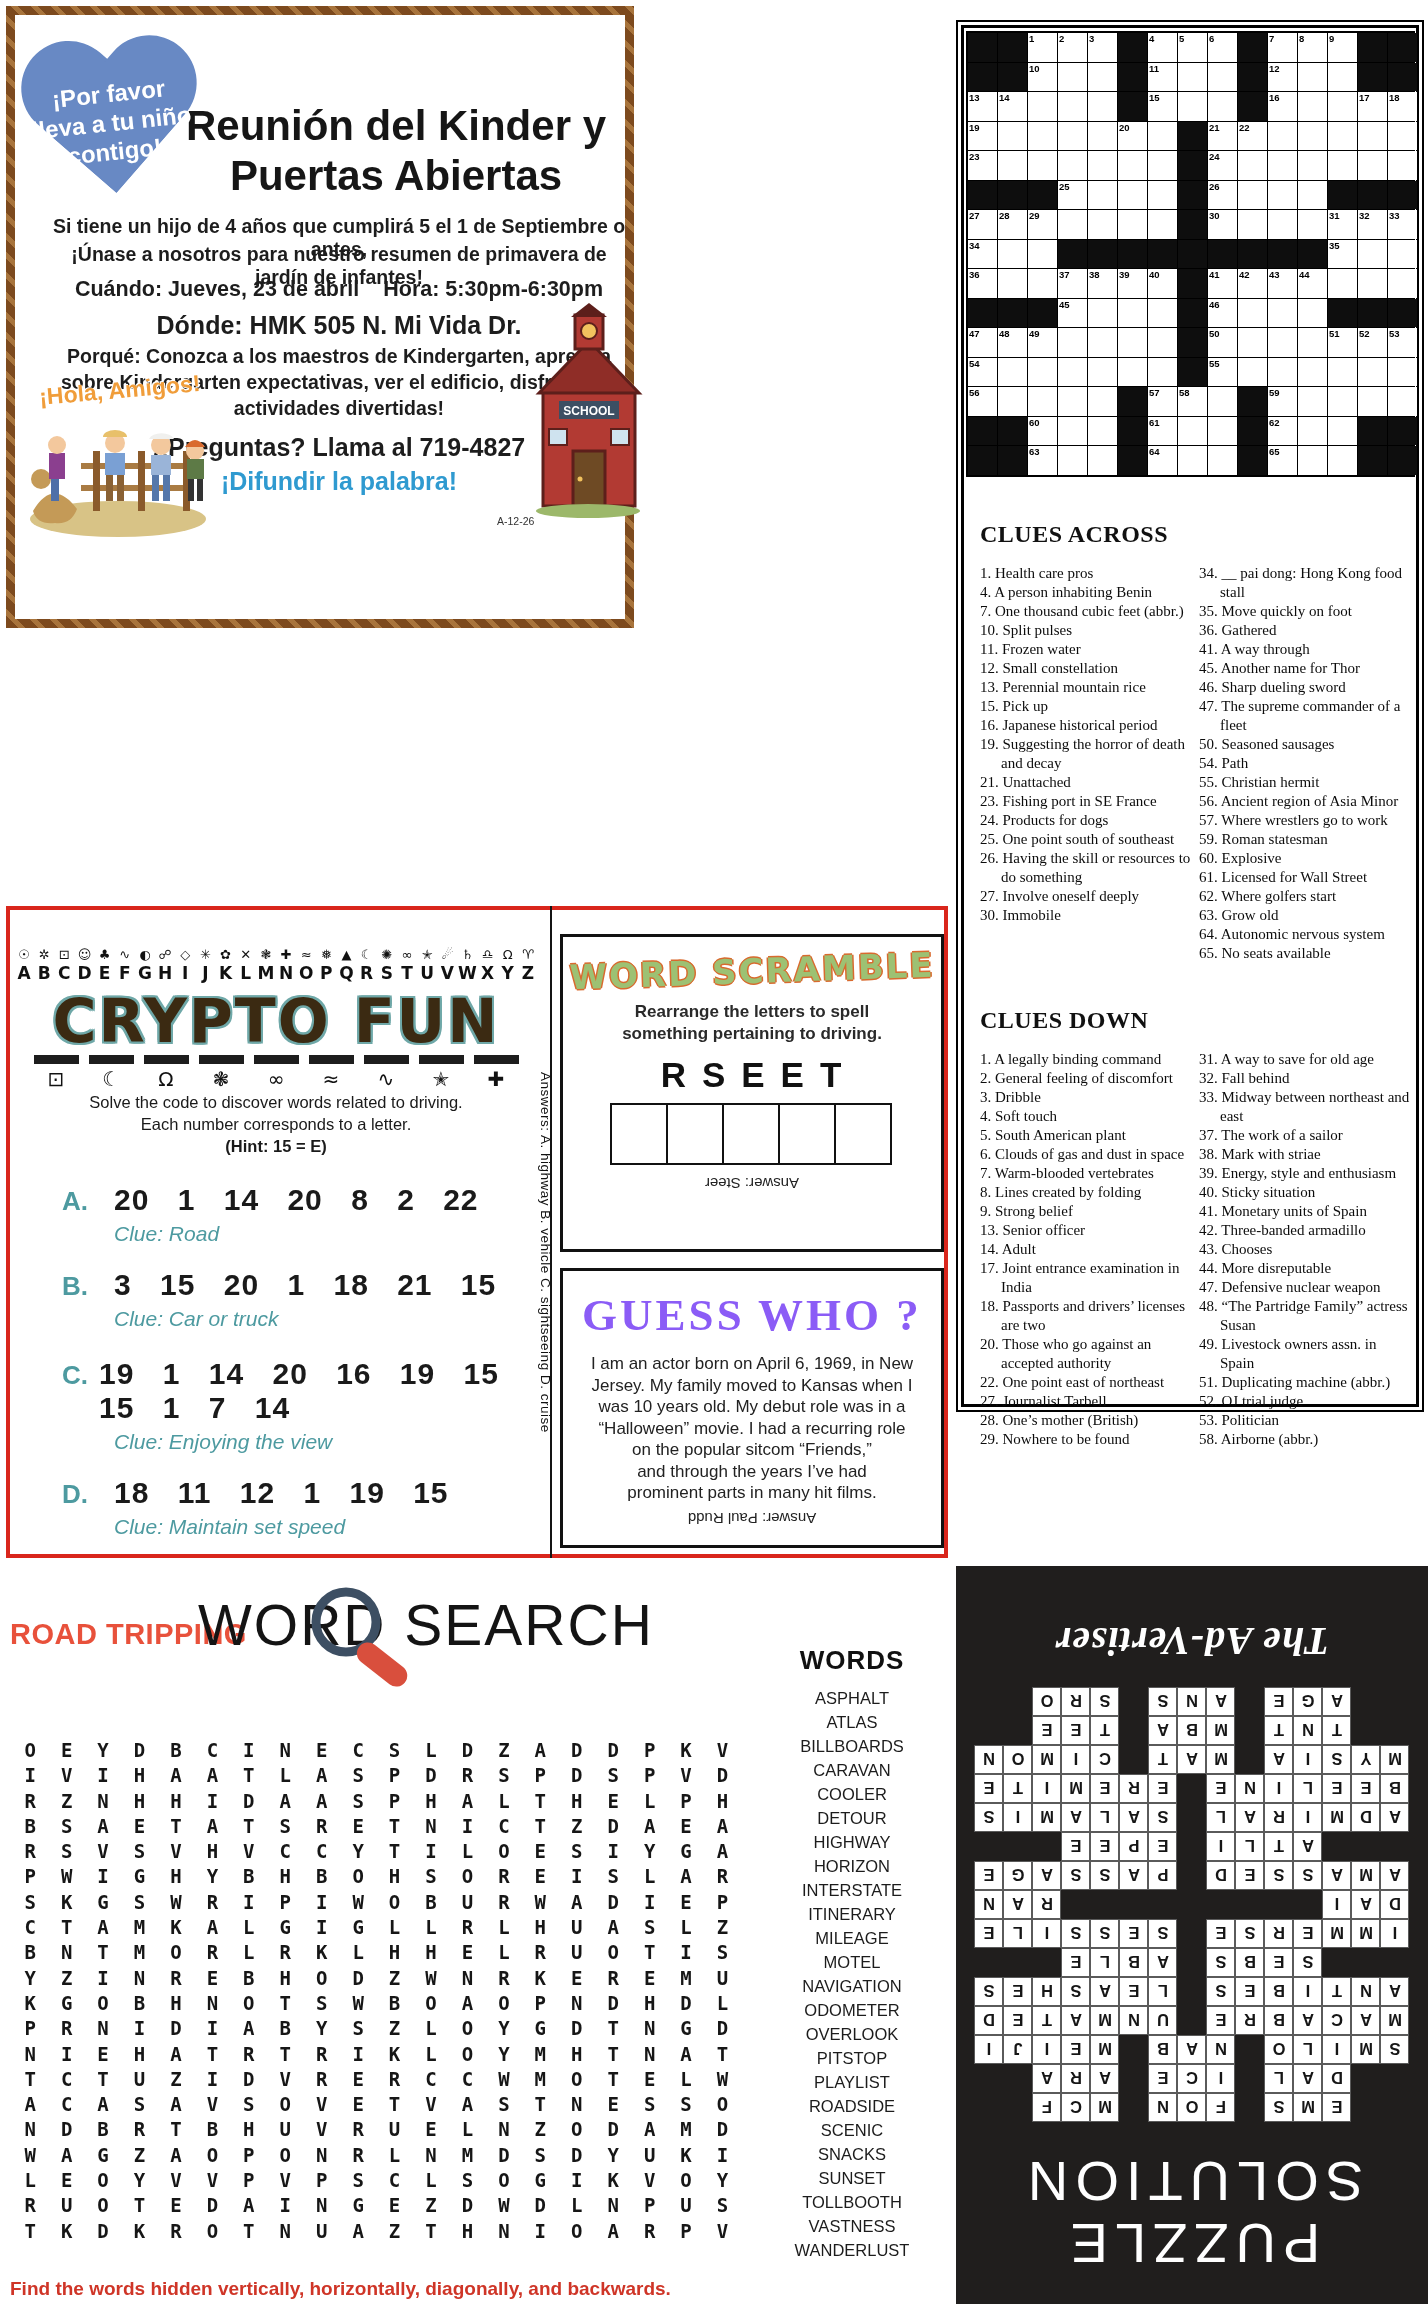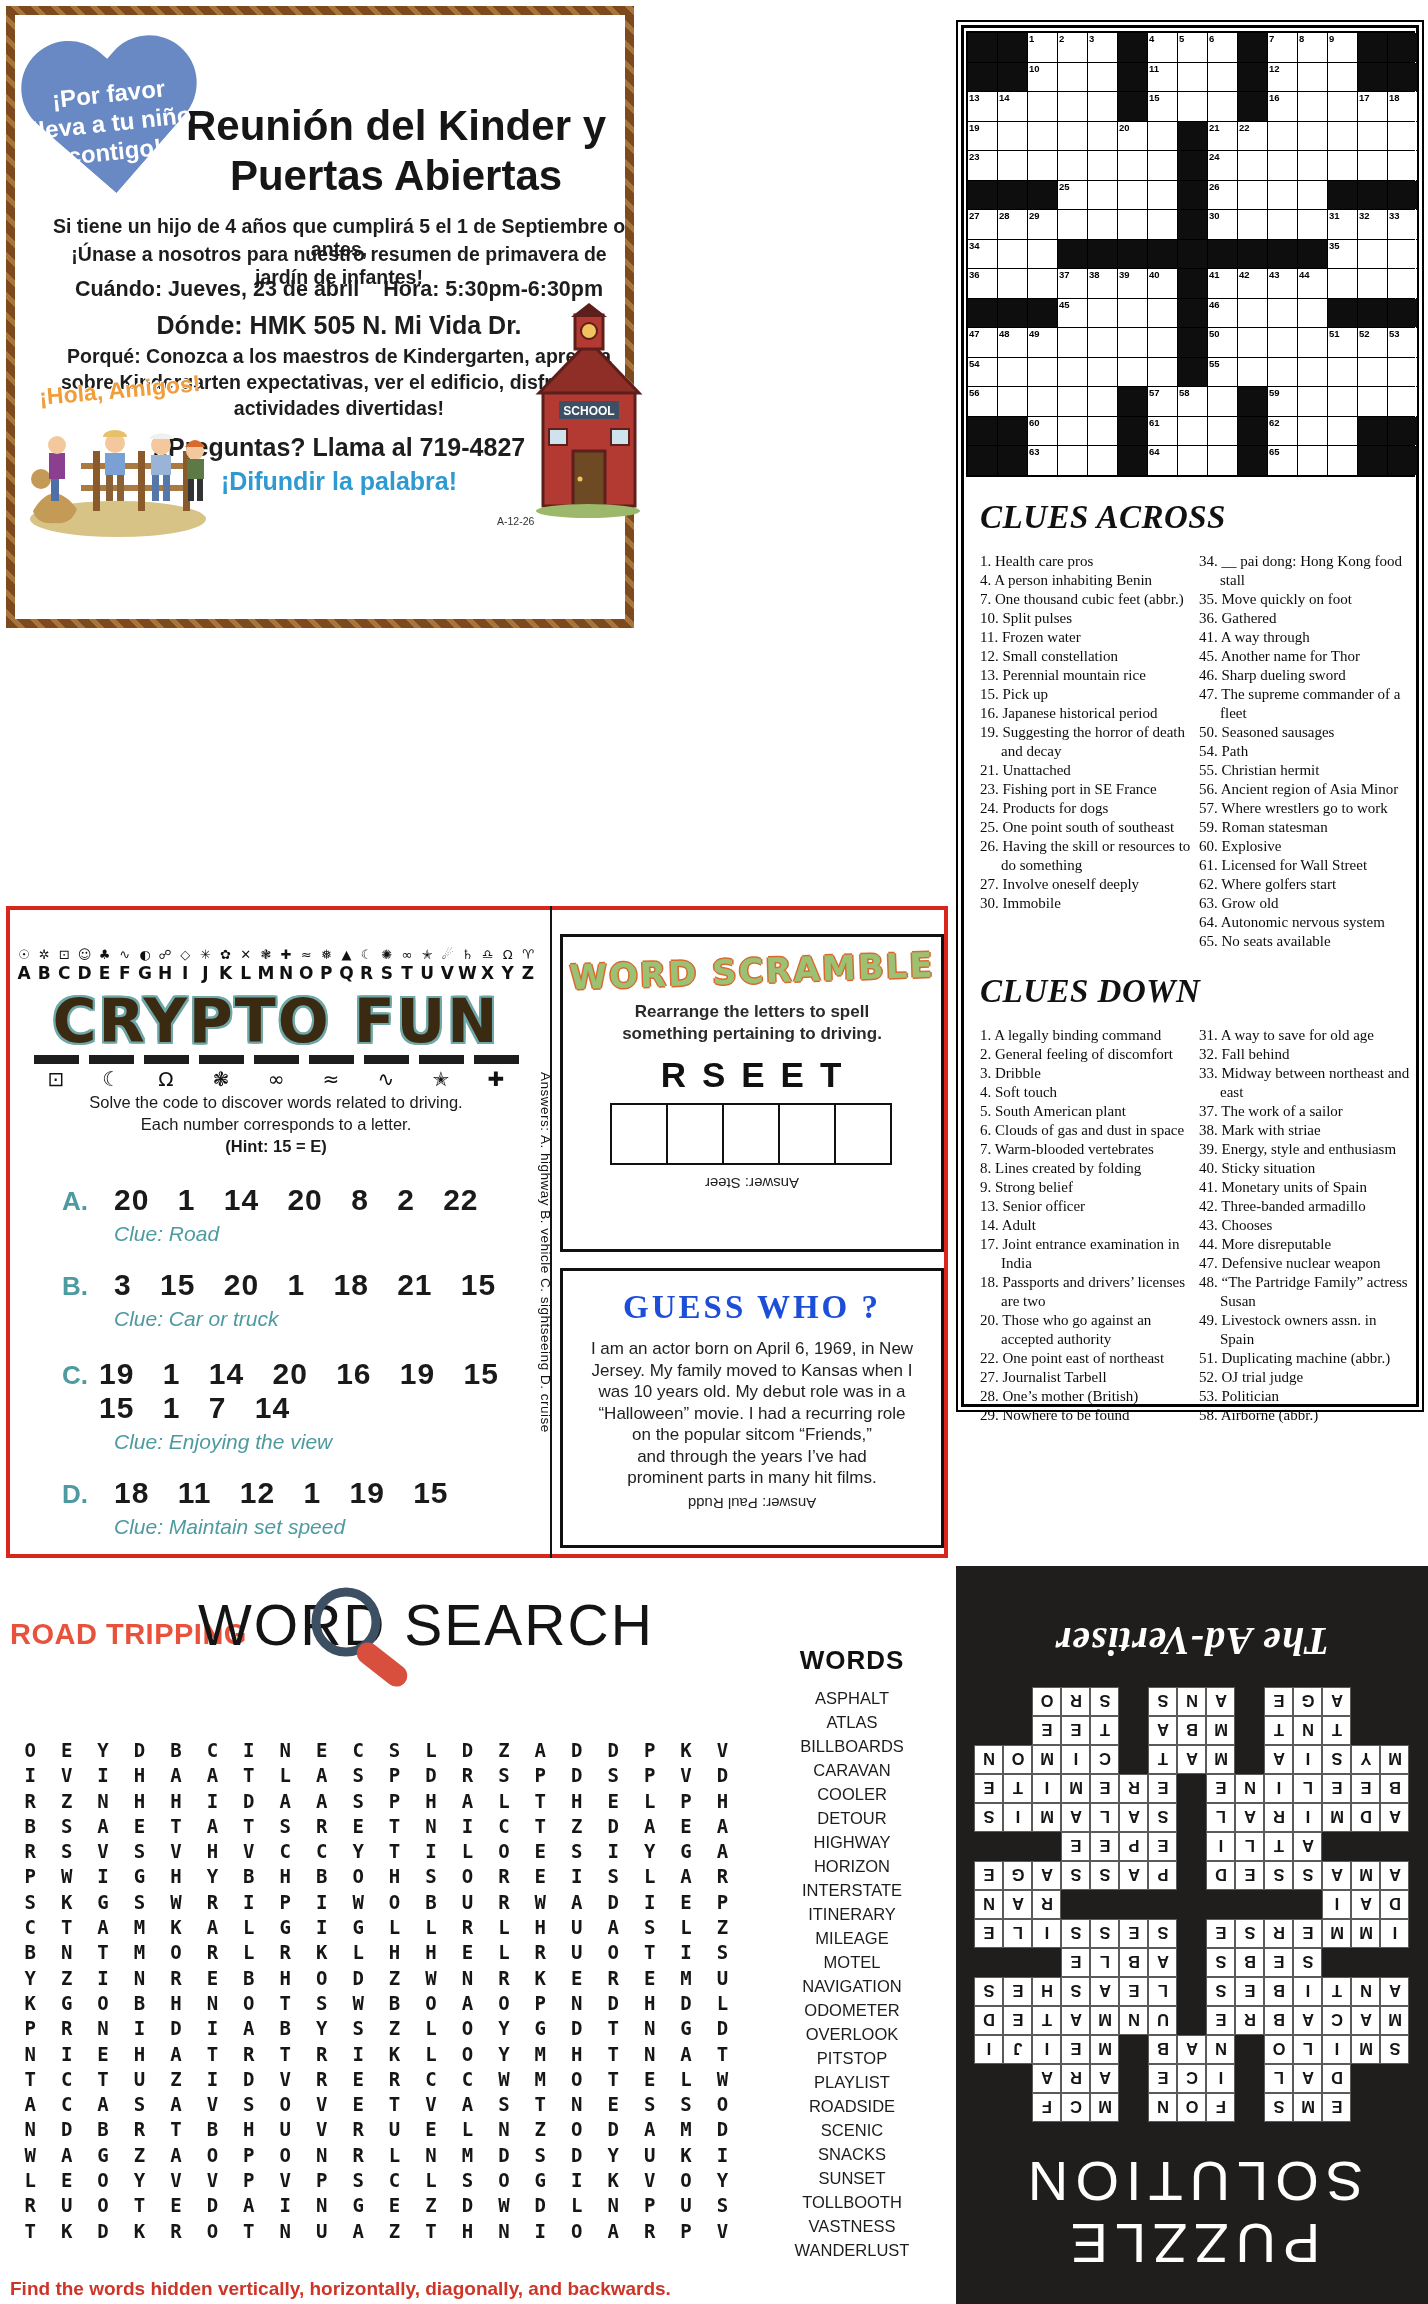--- a/index.html
+++ b/index.html
@@ -38,22 +38,22 @@
 
   
   #xw{position:absolute;left:956px;top:20px;width:468px;height:1392px;border:2px solid #000;
       padding:3px;box-sizing:border-box;background:#fff;}
   #xw-inner{border:3px solid #000;width:100%;height:100%;box-sizing:border-box;padding:3px 2px;}
   #xw-grid{margin:0 auto;display:grid;grid-template-columns:repeat(15,29px);gap:1px;
       background:#000;border:2px solid #000;width:449px;box-sizing:border-box;}
   .xc{width:29px;height:28.5px;background:#fff;position:relative;}
   .xc.b{background:#0e0e0e;}
   .xc .n{position:absolute;top:0;left:1px;font-size:9.5px;font-weight:bold;color:#000;}
-  .xw-h{font-family:"Liberation Serif",serif;font-weight:bold;font-size:33px;
-      margin:22px 0 16px 14px;letter-spacing:0.5px;font-style:italic;}
+  .xw-h{font-family:"Liberation Serif",serif;font-weight:bold;font-size:24px;
+      margin:44px 0 16px 14px;letter-spacing:0.5px;}
   .clue-cols{display:flex;gap:4px;padding-left:14px;font-family:"Liberation Serif",serif;
       font-size:15px;line-height:19px;color:#0c0c0c;}
   .clue-col{width:220px;}
   .clue{padding-left:21px;text-indent:-21px;}
 
   
   #redbox{position:absolute;left:6px;top:906px;width:942px;height:652px;
       border:4px solid #d9261c;box-sizing:border-box;background:#fff;}
   #mid-vline{position:absolute;left:550px;top:906px;width:2px;height:652px;background:#141414;}
 
@@ -86,22 +86,22 @@
       color:#9dc173;letter-spacing:2px;transform:rotate(-2deg);
       text-shadow:-1.5px 0 #d96a2e,1.5px 0 #d96a2e,0 -1.5px #d96a2e,0 1.5px #d96a2e;}
   .scr-instr{font-size:17px;line-height:22px;margin-top:10px;font-weight:bold;color:#2a2a2a;}
   .scr-word{font-size:35px;font-weight:bold;letter-spacing:16px;margin-top:10px;padding-left:14px;}
   .scr-boxes{display:flex;justify-content:center;margin-top:8px;}
   .scr-box{width:54px;height:58px;border:2px solid #111;margin-left:-2px;background:#fff;}
   .scr-ans{margin-top:10px;transform:rotate(180deg);font-size:15px;color:#222;}
 
   #gw{position:absolute;left:560px;top:1268px;width:384px;height:280px;border:3px solid #111;
       box-sizing:border-box;text-align:center;background:#fff;}
-  .gw-title{margin-top:18px;font-family:"Liberation Serif",serif;font-weight:bold;font-size:33px;
-      color:#1d4ed8;letter-spacing:3px;}
+  .gw-title{margin-top:18px;font-family:"Liberation Serif",serif;font-weight:bold;font-size:45px;
+      color:#8b5cf6;letter-spacing:3px;}
   .gw-lines{margin-top:12px;font-size:17px;line-height:21.5px;color:#222;}
   .gw-ans{margin-top:6px;transform:rotate(180deg);font-size:15px;color:#222;}
 
   
   #ws-kicker{position:absolute;left:10px;top:1618px;font-size:29px;font-weight:bold;
       color:#e8513b;letter-spacing:0.5px;}
   #ws-title{position:absolute;left:198px;top:1592px;font-size:57px;color:#141414;letter-spacing:2px;}
   #ws-mag{position:absolute;left:306px;top:1586px;z-index:5;}
   #ws-grid{position:absolute;left:12px;top:1738px;display:grid;grid-template-columns:repeat(20,36.45px);}
   .wsc{height:25.3px;line-height:25.3px;text-align:center;font-family:"DejaVu Sans Mono",monospace;

